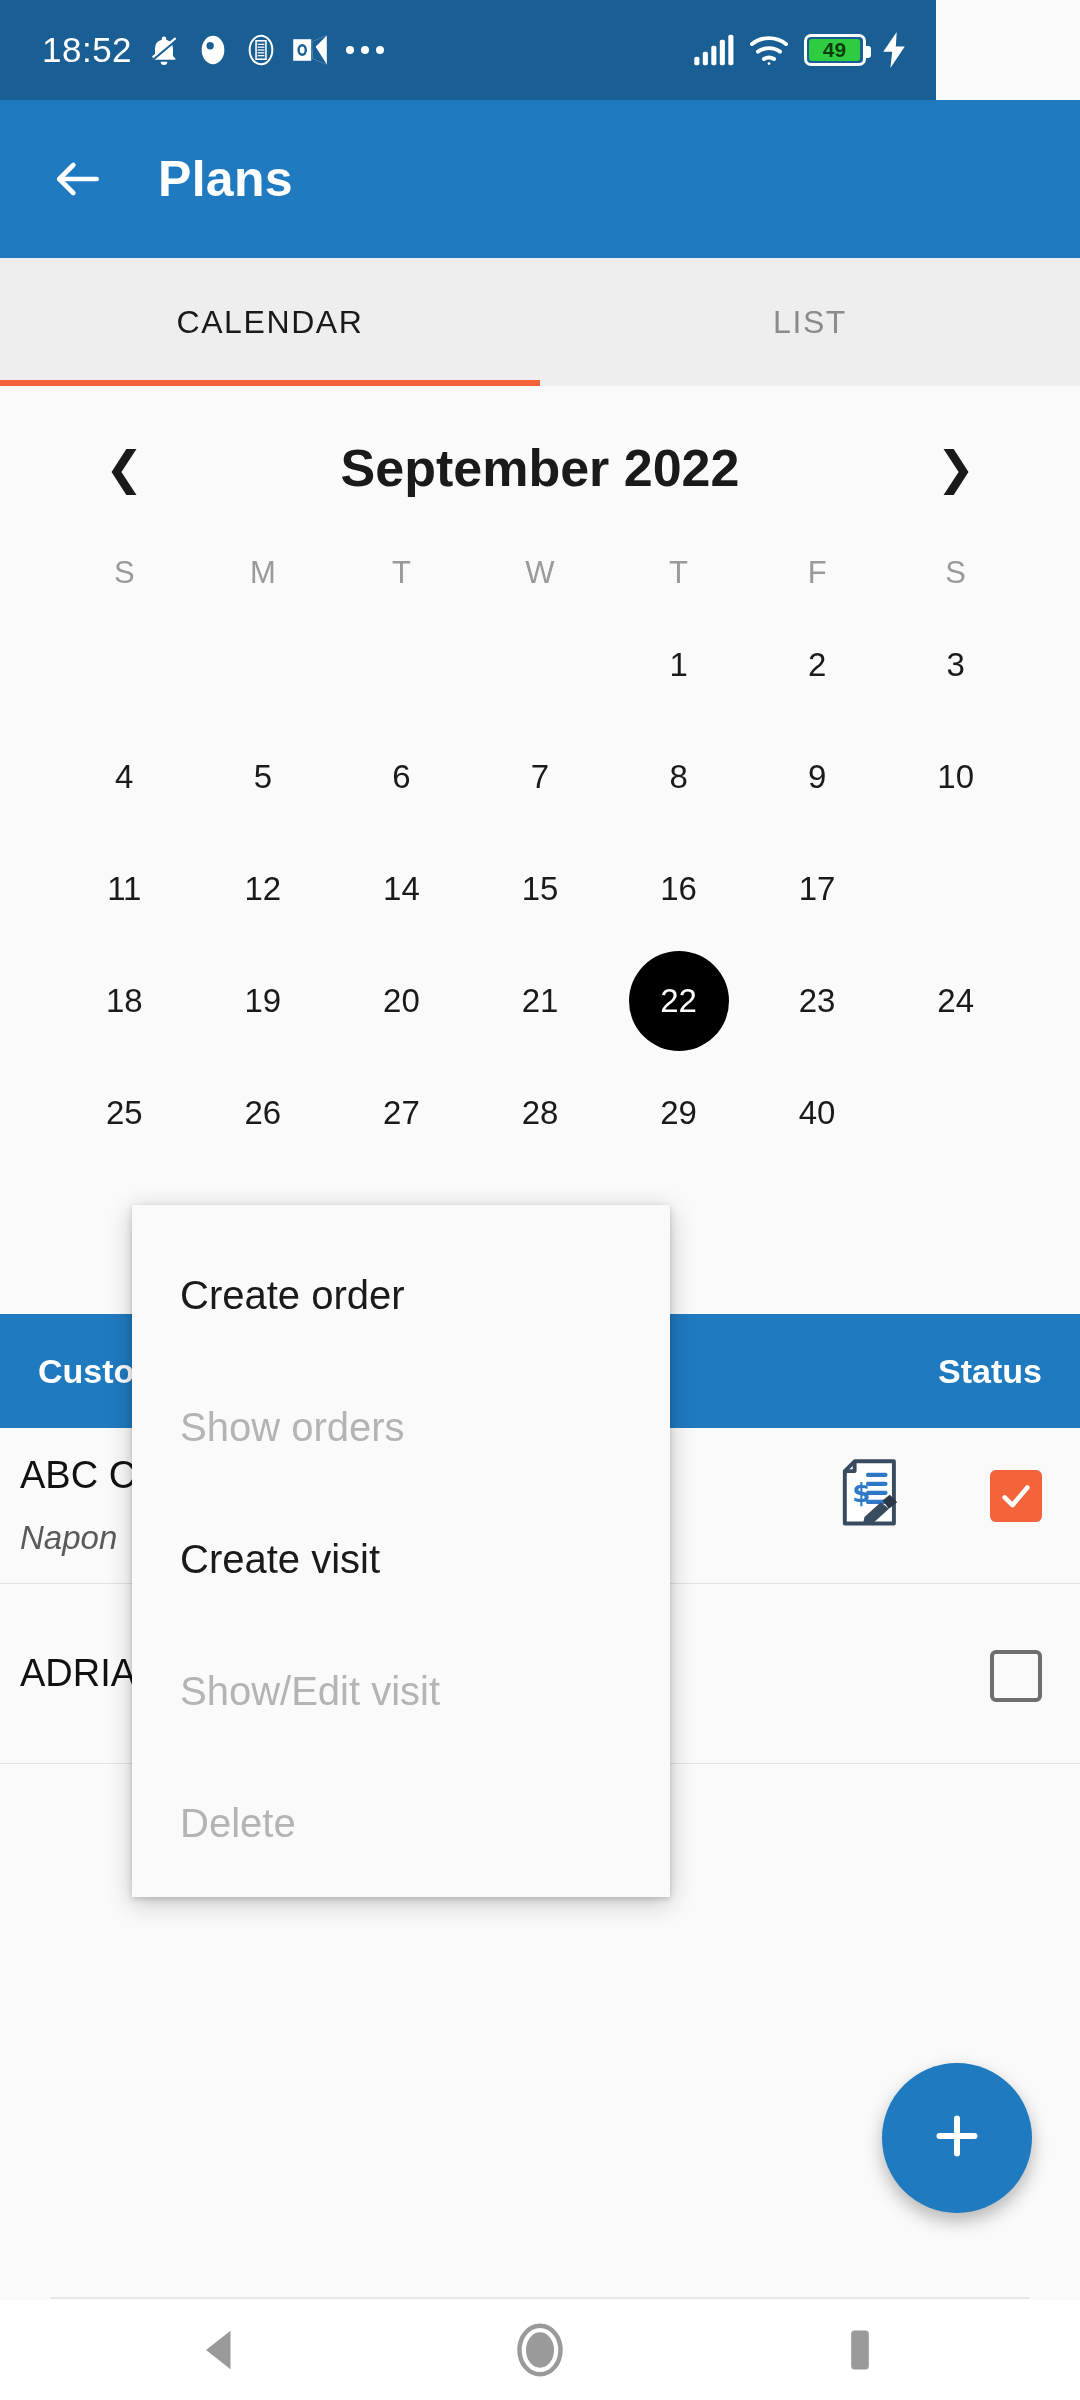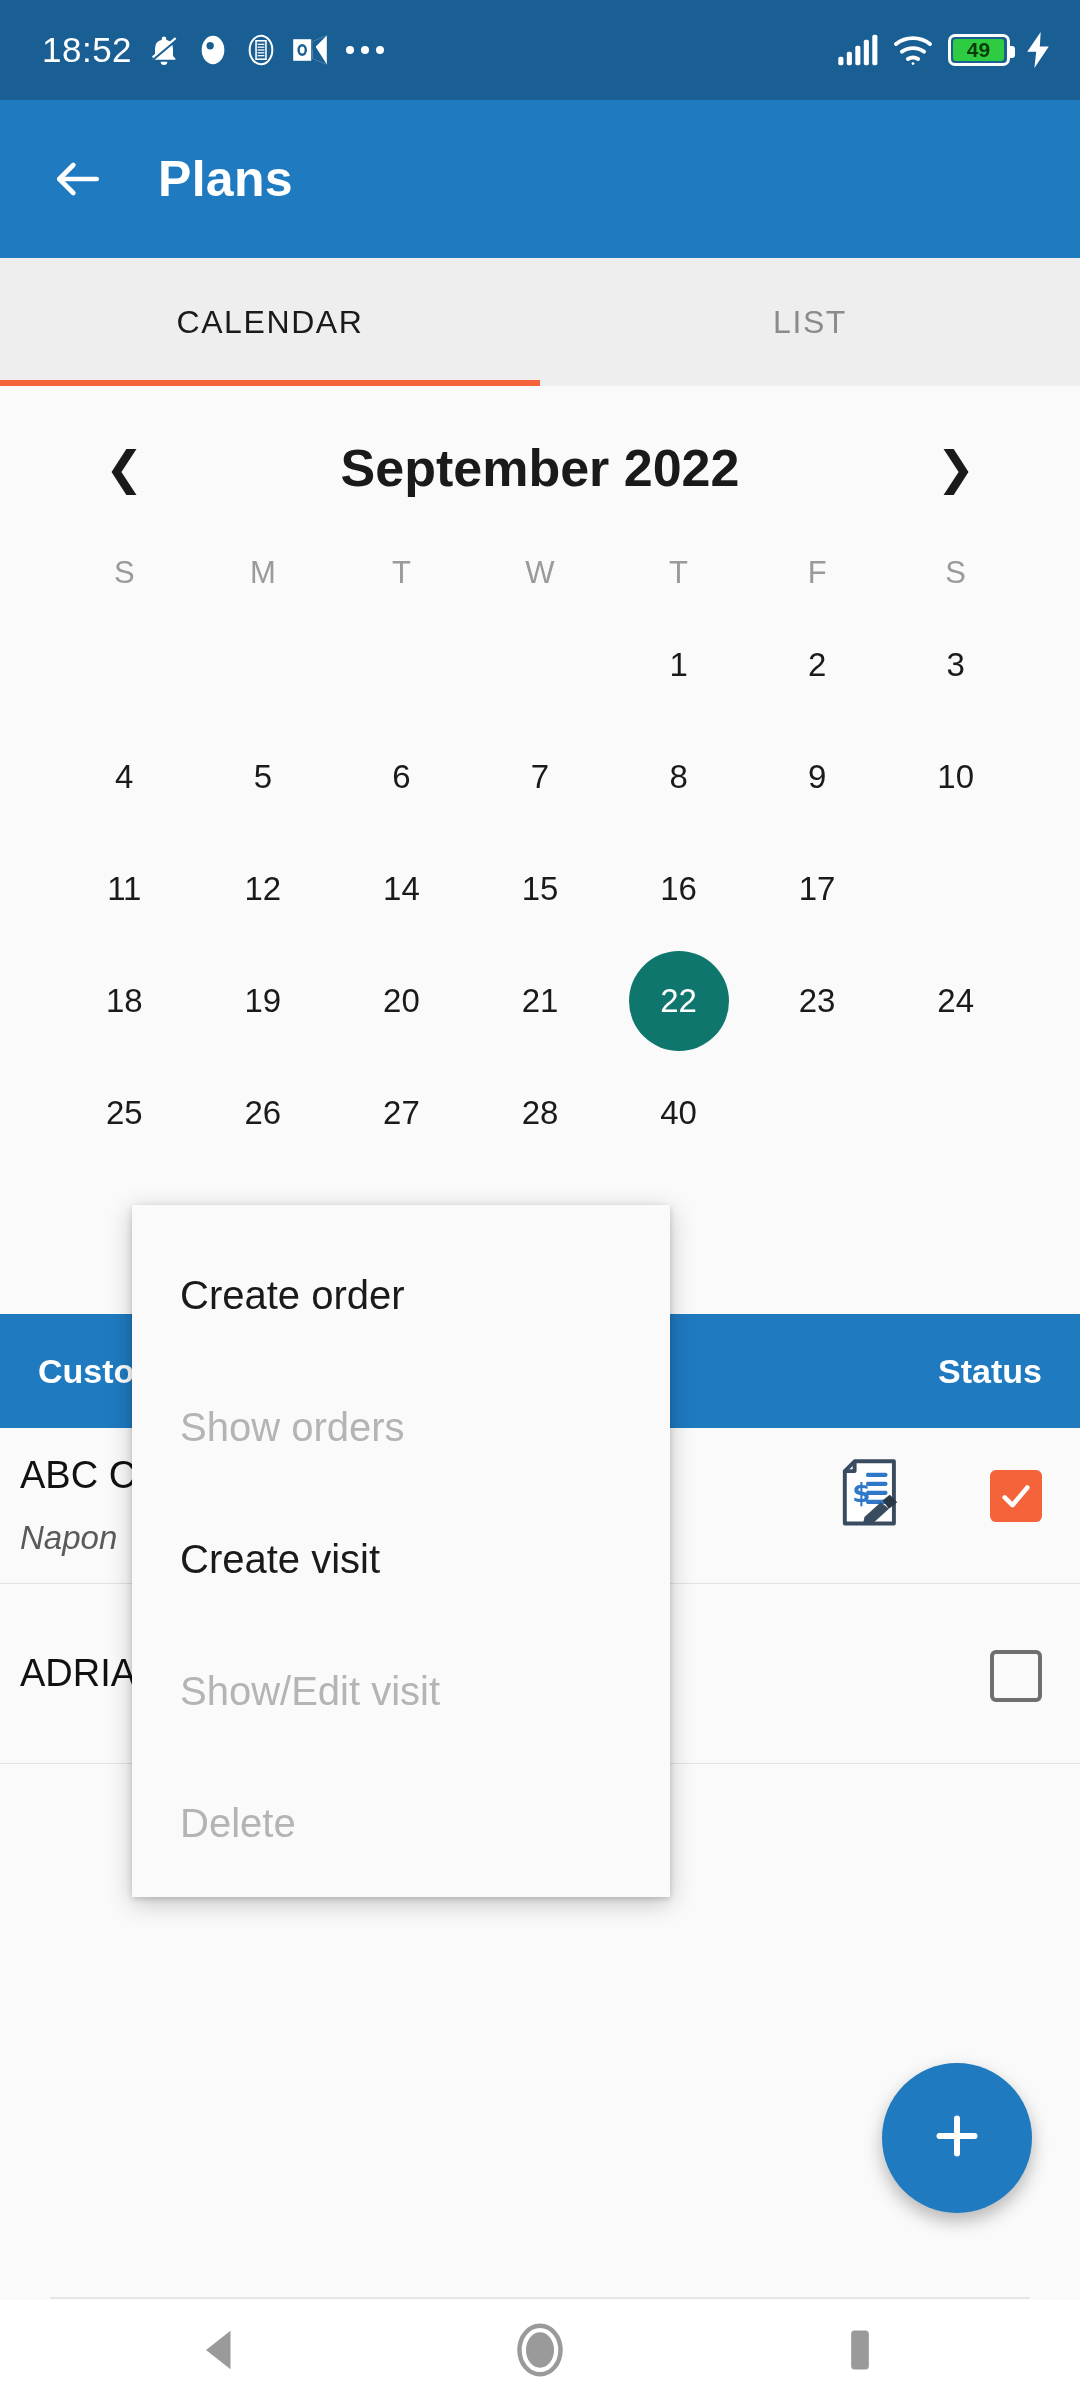--- a/index.html
+++ b/index.html
@@ -11,21 +11,21 @@
   }
   #screen {
     position: relative;
     width: 1080px; height: 2400px;
     background: #fafafa;
   }
 
   
   .status-bar {
     position: absolute; top: 0; left: 0;
-    width: 1080px; height: 100px;
+    width: 936px; height: 100px;
     background: #1a5f94;
     display: flex; align-items: center;
     padding: 0 28px 0 42px;
     color: #ffffff;
   }
   .sb-left { display: flex; align-items: center; gap: 14px; flex: 1; }
   .sb-clock { font-size: 35px; font-weight: 400; letter-spacing: 0.5px; }
   .sb-right { display: flex; align-items: center; gap: 14px; }
   .sb-icon { display: inline-flex; align-items: center; justify-content: center; }
 
@@ -94,21 +94,21 @@
     font-size: 31px; color: #9a9a9a;
   }
   .cal-week { margin-top: 2px; }
   .cal-cell {
     height: 110px; display: flex; align-items: center; justify-content: center;
     font-size: 33px; color: #1a1a1a; position: relative;
   }
   .cal-cell.empty { color: transparent; }
   .cal-cell.selected span {
     width: 100px; height: 100px; border-radius: 50%;
-    background: #0f766e; color: #fff;
+    background: #000000; color: #fff;
     display: flex; align-items: center; justify-content: center;
   }
 
   
   .table-head {
     position: absolute; top: 1314px; left: 0;
     width: 1080px; height: 114px;
     background: #1f7ac0; color: #fff;
     display: flex; align-items: center; justify-content: space-between;
     padding: 0 38px; font-size: 34px; font-weight: bold;
@@ -378,20 +378,23 @@
               <span>25</span>
             </div>
             <div class="cal-cell">
               <span>26</span>
             </div>
             <div class="cal-cell">
               <span>27</span>
             </div>
             <div class="cal-cell">
               <span>28</span>
+            </div>
+            <div class="cal-cell">
+              <span>29</span>
             </div>
             <div class="cal-cell">
               <span>40</span>
             </div>
             <div class="cal-cell empty">
               <span></span>
             </div>
           </div>
         </div>
     </div>

